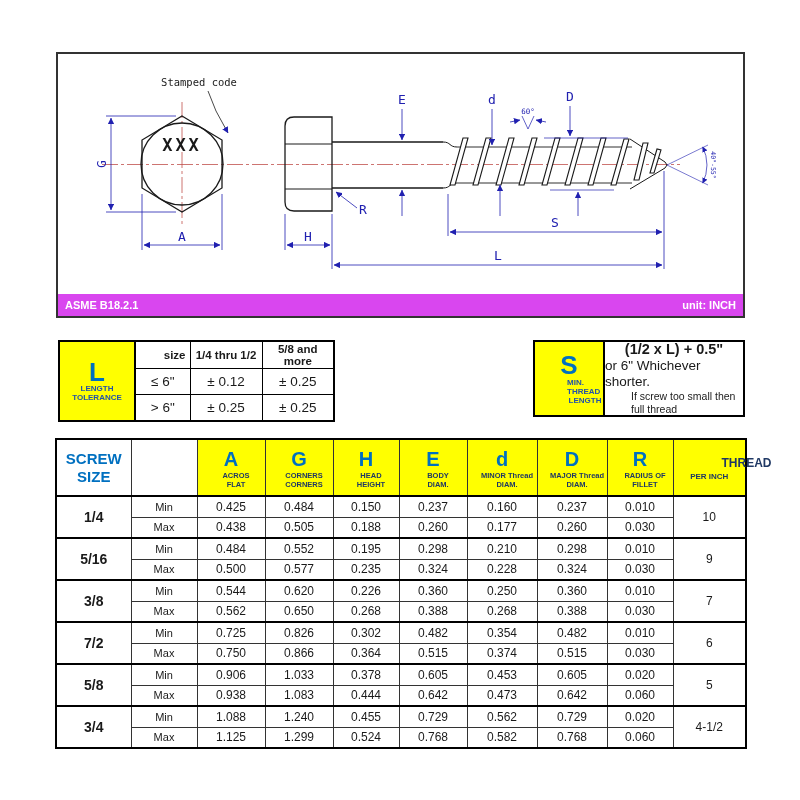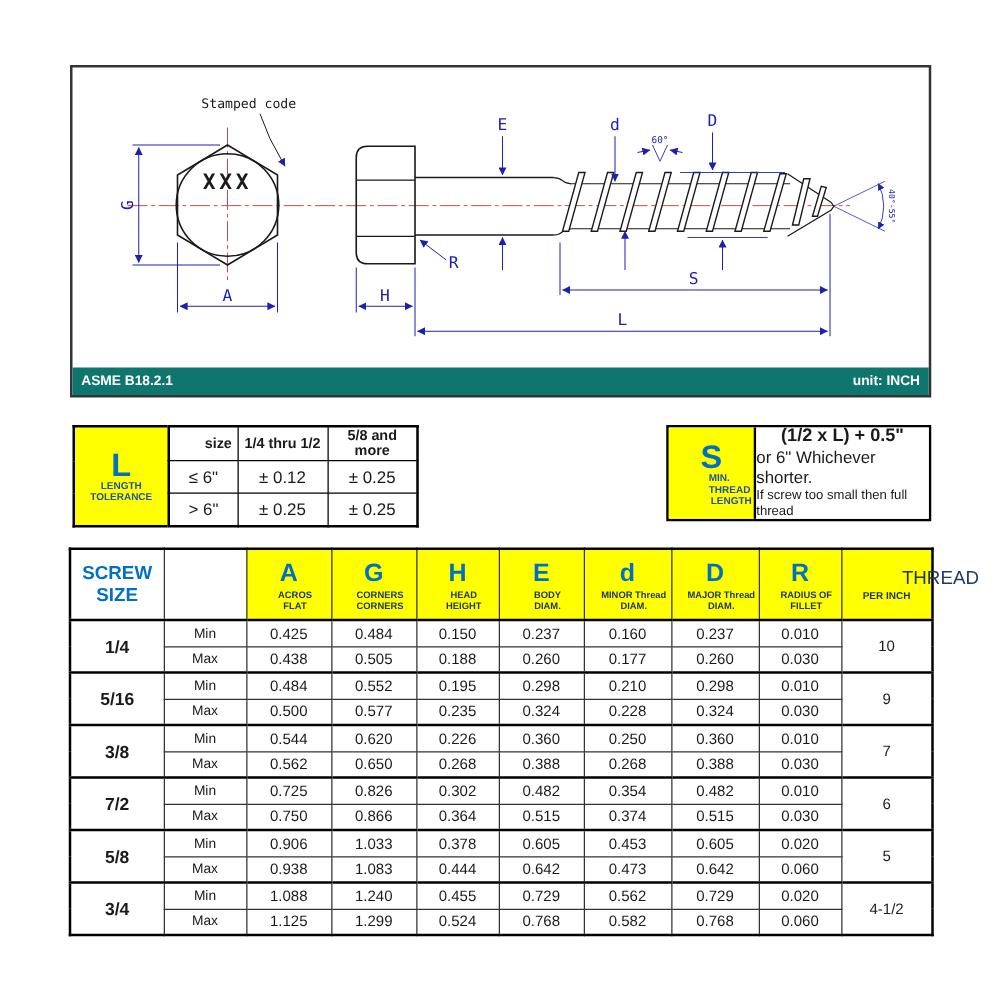--- a/index.html
+++ b/index.html
@@ -3,21 +3,21 @@
 <meta charset="utf-8">
 <style>
   html,body{margin:0;padding:0;background:#fff;}
   #canvas{position:relative;width:800px;height:800px;background:#fff;
           font-family:"Liberation Sans",sans-serif;color:#1a1a1a;overflow:hidden;}
 
   
   #diagram-frame{position:absolute;left:56px;top:52px;width:689px;height:266px;
                  border:2px solid #333;box-sizing:border-box;background:#fff;}
   #diagram-svg{display:block;width:685px;height:240px;}
-  #std-bar{position:absolute;left:0;bottom:0;width:100%;height:22px;background:#0f766e;
+  #std-bar{position:absolute;left:0;bottom:0;width:100%;height:22px;background:#d946ef;
            display:flex;justify-content:space-between;align-items:center;
            box-sizing:border-box;padding:0 7px;color:#fff;font-size:11px;font-weight:bold;}
 
   
   table{border-collapse:collapse;}
   #l-table{position:absolute;left:58px;top:340px;table-layout:fixed;}
   #l-table td{border:1px solid #000;text-align:center;vertical-align:middle;box-sizing:border-box;}
   #l-table{border:2px solid #000;}
   #l-table .ycell{background:#FFFF00;width:76px;border-right:2px solid #000;}
   #l-table .letter{font-size:26px;font-weight:bold;color:#0070C0;line-height:24px;}
@@ -29,33 +29,33 @@
 
   #s-note{position:absolute;left:533px;top:340px;width:212px;height:77px;
           border:2px solid #000;box-sizing:border-box;display:flex;}
   #s-note .ycell{background:#FFFF00;width:70px;border-right:2px solid #000;box-sizing:border-box;
                  display:flex;flex-direction:column;align-items:center;justify-content:center;}
   #s-note .letter{font-size:26px;font-weight:bold;color:#0070C0;line-height:26px;}
   #s-note .sub{font-size:8px;font-weight:bold;color:#2353A8;line-height:9px;padding-left:32px;}
   #s-note .body{flex:1;display:flex;flex-direction:column;align-items:center;justify-content:center;background:#fff;}
   #s-note .f1{font-size:14.5px;font-weight:bold;line-height:17px;}
   #s-note .f2{font-size:13.5px;line-height:16px;}
-  #s-note .f3{font-size:10.5px;line-height:13px;}
+  #s-note .f3{font-size:10.5px;line-height:13px;margin-left:26px;}
 
   
   #main-table{position:absolute;left:55px;top:438px;width:690px;table-layout:fixed;
               border:2px solid #000;}
   #main-table th,#main-table td{border:1px solid #333;padding:0;text-align:center;
               vertical-align:middle;box-sizing:border-box;}
   #main-table th{height:57px;border-bottom:2px solid #000;}
   #main-table .ycol{background:#FFFF00;}
   #main-table .big{font-size:20px;font-weight:bold;color:#0070C0;line-height:24px;margin-top:1px;}
   #main-table .sub{font-size:7.5px;font-weight:bold;color:#1F3864;line-height:9px;padding-left:10px;}
   #main-table .corner div{font-size:15px;font-weight:bold;color:#0070C0;line-height:18px;}
-  #main-table .t1{font-size:15px;font-weight:normal;color:#1F3864;line-height:18px;margin-left:48px;}
+  #main-table .t1{font-size:12px;font-weight:bold;color:#1F3864;line-height:18px;margin-left:48px;}
   #main-table .t2{font-size:8px;font-weight:bold;color:#1F3864;line-height:10px;}
   #main-table td{height:21px;font-size:12px;}
   #main-table td.size{font-size:14px;font-weight:bold;}
   #main-table td.mm{font-size:11px;}
   #main-table tr.grp td{border-top:2px solid #000;}
 </style>
 </head>
 <body>
 
 <div id="canvas">

